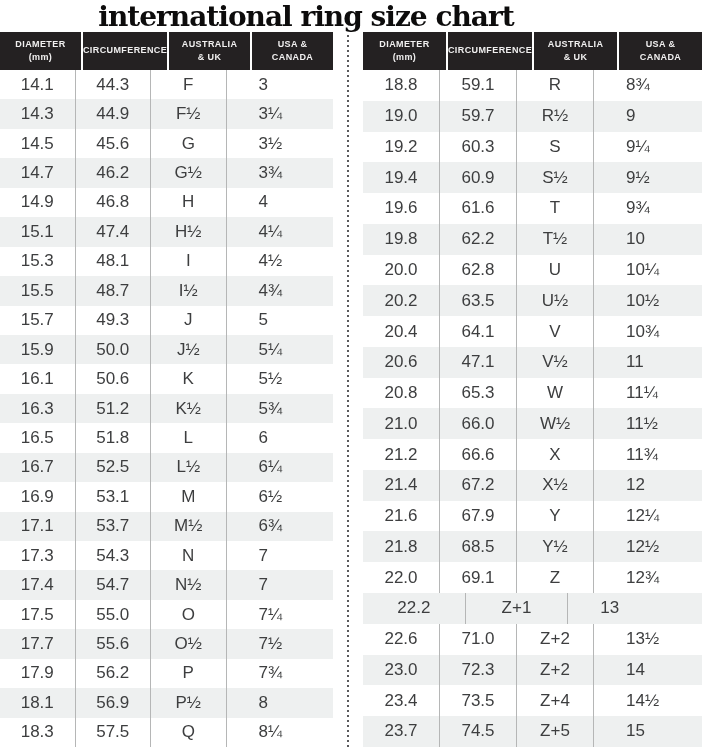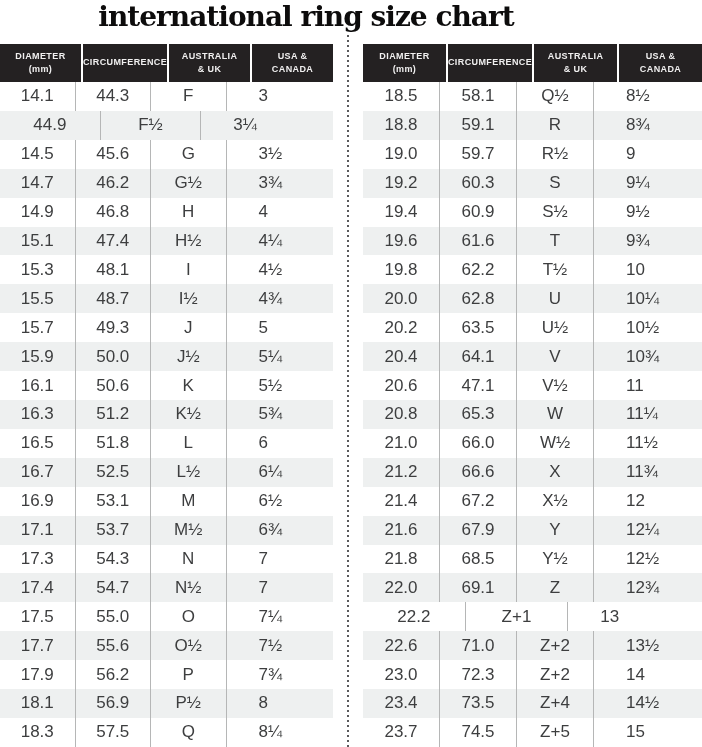--- a/index.html
+++ b/index.html
@@ -24,21 +24,21 @@
   .ring-table{display:flex;flex-direction:column;}
   .ring-table.left{width:333px;}
   .ring-table.right{width:339px;}
   .gap{width:30px;position:relative;background:#fff;}
   .gap::after{
     content:"";position:absolute;top:3px;bottom:0;left:14px;width:2px;
     background-image:repeating-linear-gradient(to bottom,
       var(--dotted-divider) 0px, var(--dotted-divider) 2px,
       transparent 2px, transparent 5px);
   }
-  .hrow{height:38px;display:flex;margin-top:12px;}
+  .hrow{height:38px;display:flex;}
   .hcell{
     flex:1;box-sizing:border-box;border-right:2px solid #ffffff;
     background:var(--header-bg);color:var(--header-text);
     display:flex;flex-direction:column;justify-content:center;align-items:center;
     text-align:center;font-size:9px;font-weight:bold;letter-spacing:0.4px;
     line-height:1.45;white-space:nowrap;
   }
   .hcell:last-child{border-right:none;}
   .tbody{flex:1;display:flex;flex-direction:column;text-align:right;}
   .trow{flex:1;display:flex;}
@@ -77,20 +77,21 @@
           </div>
         </div>
         <div class="tbody">
           <div class="trow">
             <div class="tcell">14.1</div>
             <div class="tcell">44.3</div>
             <div class="tcell">F</div>
             <div class="tcell">3</div>
           </div>
           <div class="trow">
+            <div class="tcell">14.3</div>
             <div class="tcell">44.9</div>
             <div class="tcell">F½</div>
             <div class="tcell">3¼</div>
           </div>
           <div class="trow">
             <div class="tcell">14.5</div>
             <div class="tcell">45.6</div>
             <div class="tcell">G</div>
             <div class="tcell">3½</div>
           </div>
@@ -229,26 +230,20 @@
           <div class="hcell">
             <div>AUSTRALIA</div>
             <div>&amp; UK</div>
           </div>
           <div class="hcell">
             <div>USA &amp;</div>
             <div>CANADA</div>
           </div>
         </div>
         <div class="tbody">
-          <div class="trow">
-            <div class="tcell">18.5</div>
-            <div class="tcell">58.1</div>
-            <div class="tcell">Q½</div>
-            <div class="tcell">8½</div>
-          </div>
           <div class="trow">
             <div class="tcell">18.8</div>
             <div class="tcell">59.1</div>
             <div class="tcell">R</div>
             <div class="tcell">8¾</div>
           </div>
           <div class="trow">
             <div class="tcell">19.0</div>
             <div class="tcell">59.7</div>
             <div class="tcell">R½</div>

